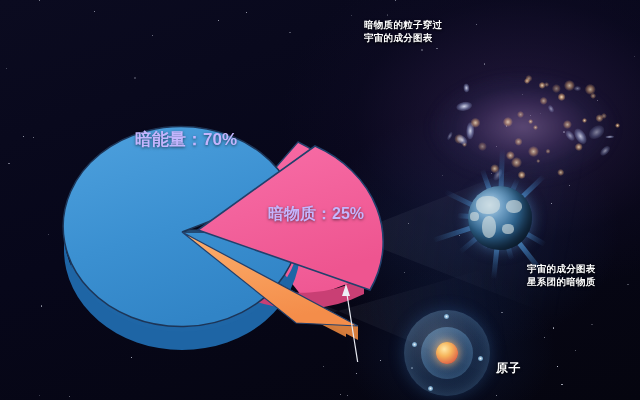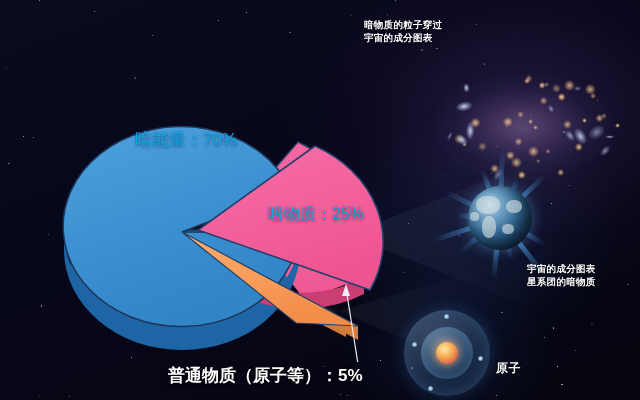--- a/index.html
+++ b/index.html
@@ -42,21 +42,21 @@
     color:#ffffff;font-size:19px;font-weight:bold;letter-spacing:1px;
     text-shadow:0 1px 3px rgba(0,0,0,0.9);
   }
 
   
   .pie-wrap{position:absolute;left:58px;top:82px;width:330px;height:260px;}
   .pie-svg{position:absolute;left:0;top:0;}
 
   
   .slice-label{
-    position:absolute;color:#0ea5e9;font-weight:normal;
+    position:absolute;color:#c4b5fd;font-weight:bold;
     text-shadow:0 1px 3px rgba(0,0,0,0.55);white-space:nowrap;
   }
   .lbl-dark-energy{left:135px;top:128px;font-size:17px;}
   .lbl-dark-matter{left:268px;top:204px;font-size:16px;}
   .lbl-ordinary{
     position:absolute;left:168px;top:364px;font-size:17px;font-weight:bold;
     color:#ffffff;text-shadow:0 1px 4px rgba(0,0,0,0.9);white-space:nowrap;
   }
 
   
@@ -338,21 +338,20 @@
     <path d="M 124,150 L 300,244 L 238,241 Z" fill="url(#oT)" stroke="#22406c" stroke-width="1.2"></path>
 
     <path d="M 140,148 L 257,64 A 126,108 0 0 1 312,208 Z" fill="url(#pT)" stroke="#22406c" stroke-width="1.6"></path>
 
     <path d="M 300,282 L 288,206" stroke="#e8eaf2" stroke-width="1.2" fill="none"></path>
     <path d="M 288,202 L 284,214 L 292,214 Z" fill="#eceef5"></path>
   </svg>
 
   <div class="slice-label lbl-dark-energy">暗能量：70%</div>
   <div class="slice-label lbl-dark-matter">暗物质：25%</div>
-  <div class="lbl-ordinary">普通物质（原子等）：5%</div>
 
   <div class="ann ann-dm">
     <div class="bd">暗物质的粒子穿过</div>
     <div class="bd">宇宙的成分图表</div>
   </div>
 
   <div class="ann ann-earth">
     <div>宇宙的成分图表</div>
     <div>星系团的暗物质</div>
   </div>

